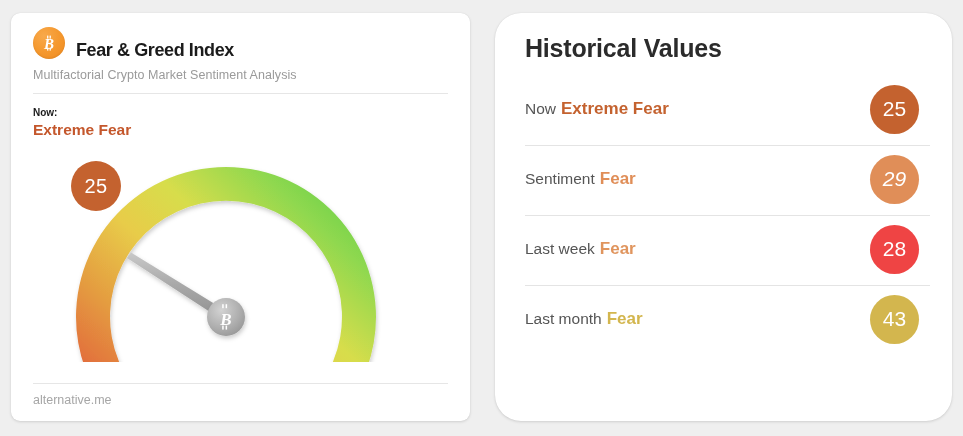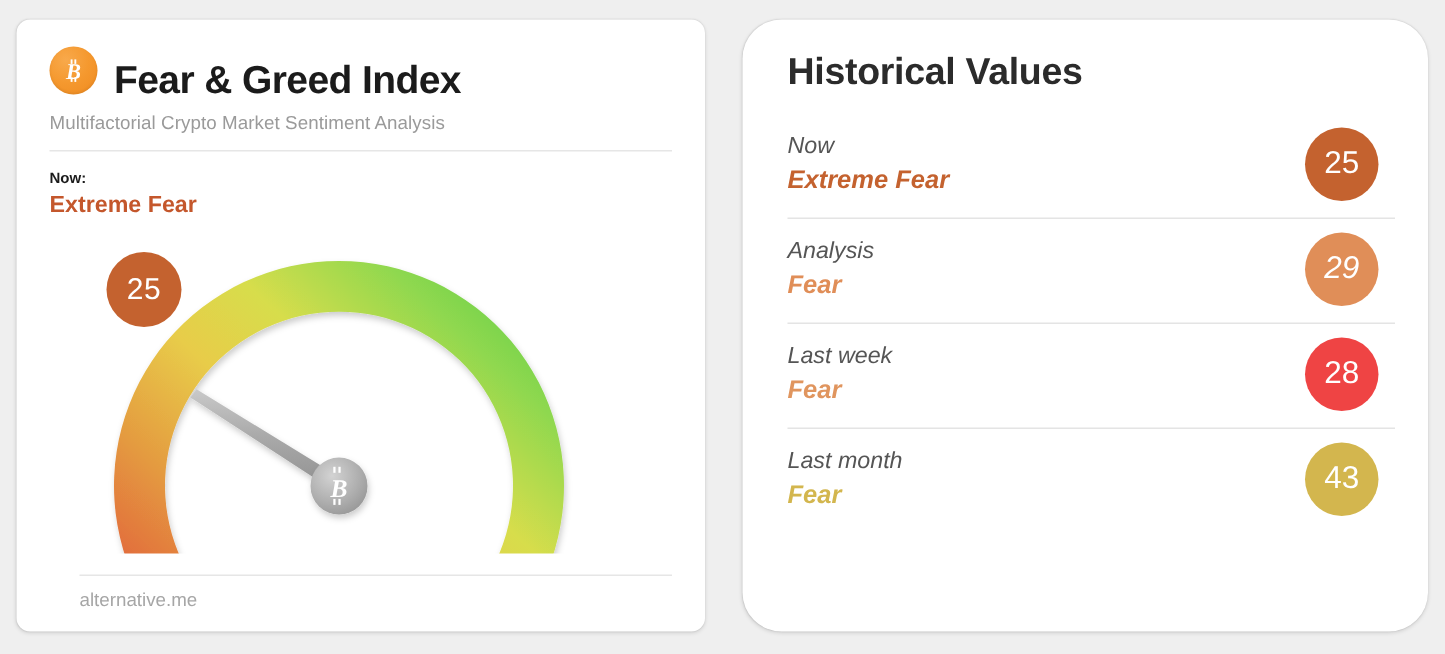--- a/index.html
+++ b/index.html
@@ -61,21 +61,21 @@
     border-radius: 50%;
     background: radial-gradient(circle at 34% 28%, #f8a94b 0%, #f5992f 48%, #ef8a1f 100%);
     display: flex;
     align-items: center;
     justify-content: center;
     flex: 0 0 auto;
     box-shadow: inset 0 -1px 2px rgba(0,0,0,0.08);
   }
   .btc-logo svg { display:block; }
   .main-title {
-    font-size: 26px;
+    font-size: 18px;
     font-weight: bold;
     color: #1b1b1b;
     letter-spacing: -0.4px;
     line-height: 1;
     white-space: nowrap;
     margin-top: 13px;
   }
   .subtitle {
     margin-top: 9px;
     font-size: 12.5px;
@@ -132,21 +132,20 @@
     font-size: 20px;
     letter-spacing: 0.3px;
   }
 
   
   .gauge-footer {
     position: absolute;
     left: 22px;
     right: 22px;
     bottom: 14px;
-    margin-left: 20px;
   }
   .hr-bot {
     border: none;
     border-top: 1px solid #e6e6e6;
     margin: 0 0 9px 0;
   }
   .footer-row {
     display: flex;
     justify-content: space-between;
     align-items: baseline;
@@ -174,21 +173,21 @@
     position: relative;
     display: flex;
     align-items: center;
     justify-content: space-between;
     padding: 9px 0 11px 0;
     border-top: 1px solid #e4e4e4;
     min-height: 56px;
     box-sizing: border-box;
   }
   .hist-row:first-child { border-top: none; padding-top: 4px; }
-  .hist-texts { display: flex; flex-direction: column; gap: 5px; font-style: italic; }
+  .hist-texts { display: flex; flex-direction: row; gap: 5px; }
   .hist-period {
     font-size: 15.5px;
     color: #555555;
     line-height: 1.1;
   }
   .hist-class {
     font-size: 17px;
     font-weight: bold;
     line-height: 1.1;
   }
@@ -313,21 +312,21 @@
             <span class="hist-period">Now</span>
             <span class="hist-class" style="color: rgb(196, 98, 47);">Extreme Fear</span>
           </div>
           <div class="hist-badge" style="background-color: rgb(196, 98, 47);">
             <span>25</span>
           </div>
         </li>
 
         <li class="hist-row">
           <div class="hist-texts">
-            <span class="hist-period">Analysis</span>
+            <span class="hist-period">Sentiment</span>
             <span class="hist-class" style="color: rgb(224, 142, 88);">Fear</span>
           </div>
           <div class="hist-badge" style="background-color: rgb(224, 142, 88); font-style: italic;">
             <span>29</span>
           </div>
         </li>
 
         <li class="hist-row">
           <div class="hist-texts">
             <span class="hist-period">Last week</span>

